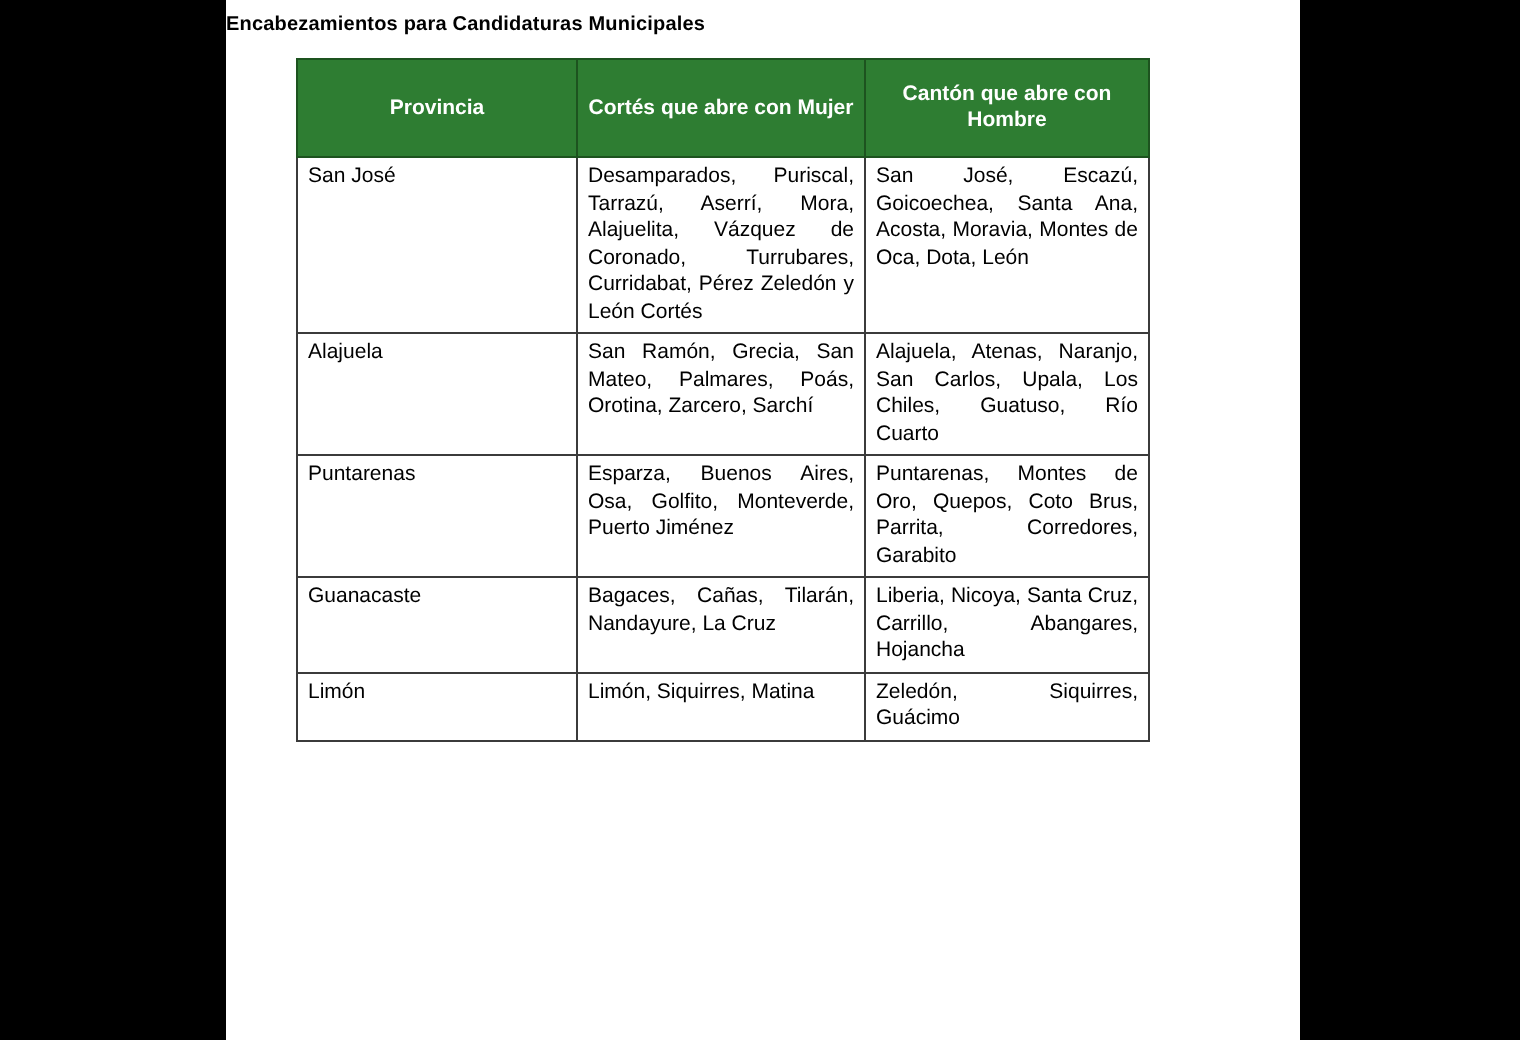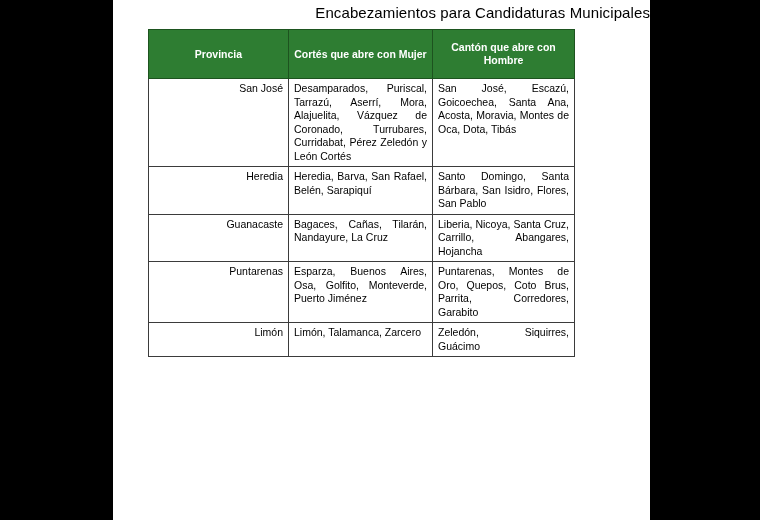--- a/index.html
+++ b/index.html
@@ -40,23 +40,23 @@
     background: #000000;
   }
   .bar-left  { left: 0;     width: 113px; }
   .bar-right { left: 650px; width: 110px; }
 
   #doc-title {
     position: absolute;
     left: 0;
     top: 5px;
     width: 537px;
-    text-align: right;
-    font-size: 15px;
-    font-weight: normal;
+    text-align: left;
+    font-size: 10px;
+    font-weight: bold;
     color: #000000;
     letter-spacing: 0.1px;
     line-height: 16px;
   }
 
   #table-wrap {
     position: absolute;
     left: 35px;   
     top: 29px;
     width: 426px; 
@@ -88,21 +88,21 @@
     font-weight: bold;
     text-align: center;
     vertical-align: middle;
     height: 42px;
     font-size: 10.5px;
     line-height: 13px;
     border-color: #1d531f;
   }
 
   td.province-cell {
-    text-align: right;
+    text-align: left;
     white-space: nowrap;
   }
 
   td.canton-cell {
     text-align: justify;
     text-align-last: left;
     hyphens: none;
   }
 
   
@@ -136,54 +136,54 @@
             <th>Cantón que abre con Hombre</th>
           </tr>
         </thead>
         <tbody id="table-body">
             <tr>
               <td class="province-cell">San José</td>
               <td class="canton-cell">
                 <span>Desamparados, Puriscal, Tarrazú, Aserrí, Mora, Alajuelita, Vázquez de Coronado, Turrubares, Curridabat, Pérez Zeledón y León Cortés</span>
               </td>
               <td class="canton-cell">
-                <span>San José, Escazú, Goicoechea, Santa Ana, Acosta, Moravia, Montes de Oca, Dota, Tibás</span>
+                <span>San José, Escazú, Goicoechea, Santa Ana, Acosta, Moravia, Montes de Oca, Dota, León</span>
               </td>
             </tr>
             <tr>
-              <td class="province-cell">Heredia</td>
+              <td class="province-cell">Alajuela</td>
               <td class="canton-cell">
-                <span>Heredia, Barva, San Rafael, Belén, Sarapiquí</span>
+                <span>San Ramón, Grecia, San Mateo, Palmares, Poás, Orotina, Zarcero, Sarchí</span>
               </td>
               <td class="canton-cell">
-                <span>Santo Domingo, Santa Bárbara, San Isidro, Flores, San Pablo</span>
+                <span>Alajuela, Atenas, Naranjo, San Carlos, Upala, Los Chiles, Guatuso, Río Cuarto</span>
+              </td>
+            </tr>
+            <tr>
+              <td class="province-cell">Puntarenas</td>
+              <td class="canton-cell">
+                <span>Esparza, Buenos Aires, Osa, Golfito, Monteverde, Puerto Jiménez</span>
+              </td>
+              <td class="canton-cell">
+                <span>Puntarenas, Montes de Oro, Quepos, Coto Brus, Parrita, Corredores, Garabito</span>
               </td>
             </tr>
             <tr>
               <td class="province-cell">Guanacaste</td>
               <td class="canton-cell">
                 <span>Bagaces, Cañas, Tilarán, Nandayure, La Cruz</span>
               </td>
               <td class="canton-cell">
                 <span>Liberia, Nicoya, Santa Cruz, Carrillo, Abangares, Hojancha</span>
               </td>
             </tr>
             <tr>
-              <td class="province-cell">Puntarenas</td>
-              <td class="canton-cell">
-                <span>Esparza, Buenos Aires, Osa, Golfito, Monteverde, Puerto Jiménez</span>
-              </td>
-              <td class="canton-cell">
-                <span>Puntarenas, Montes de Oro, Quepos, Coto Brus, Parrita, Corredores, Garabito</span>
-              </td>
-            </tr>
-            <tr>
               <td class="province-cell">Limón</td>
               <td class="canton-cell">
-                <span>Limón, Talamanca, Zarcero</span>
+                <span>Limón, Siquirres, Matina</span>
               </td>
               <td class="canton-cell">
                 <span>Zeledón, Siquirres, Guácimo</span>
               </td>
             </tr>
           </tbody>
       </table>
     </div>
 
   </div>

